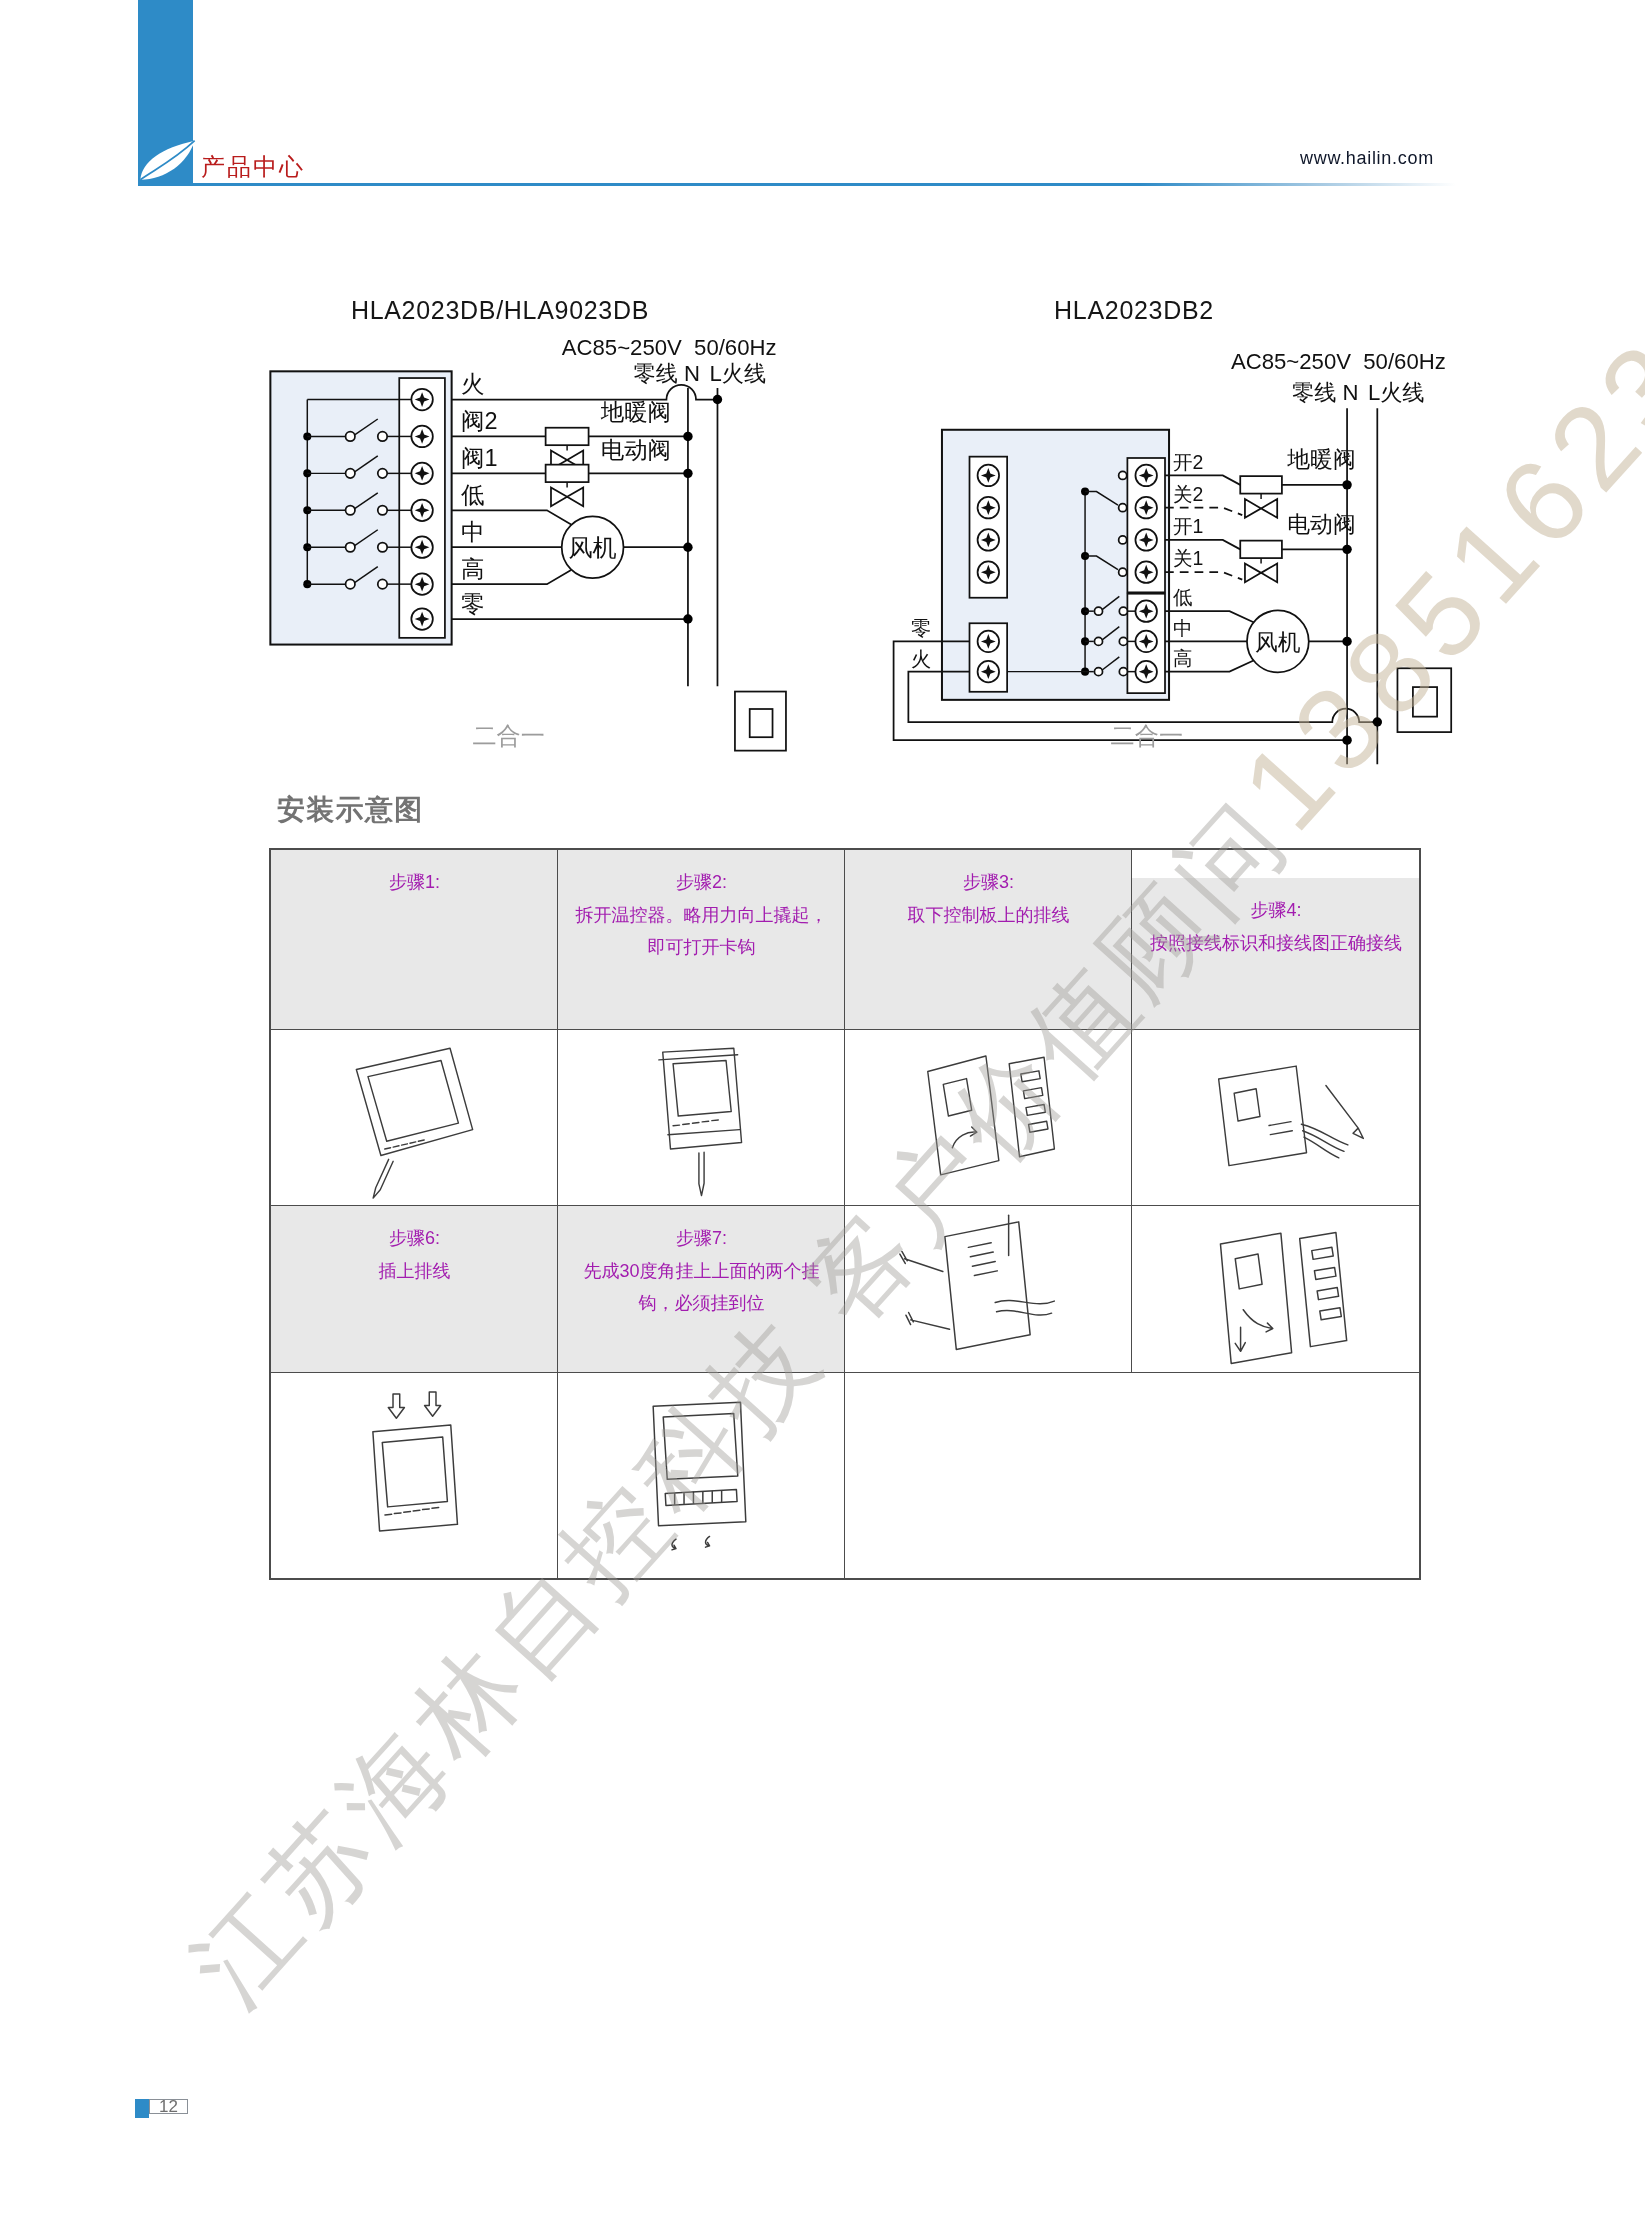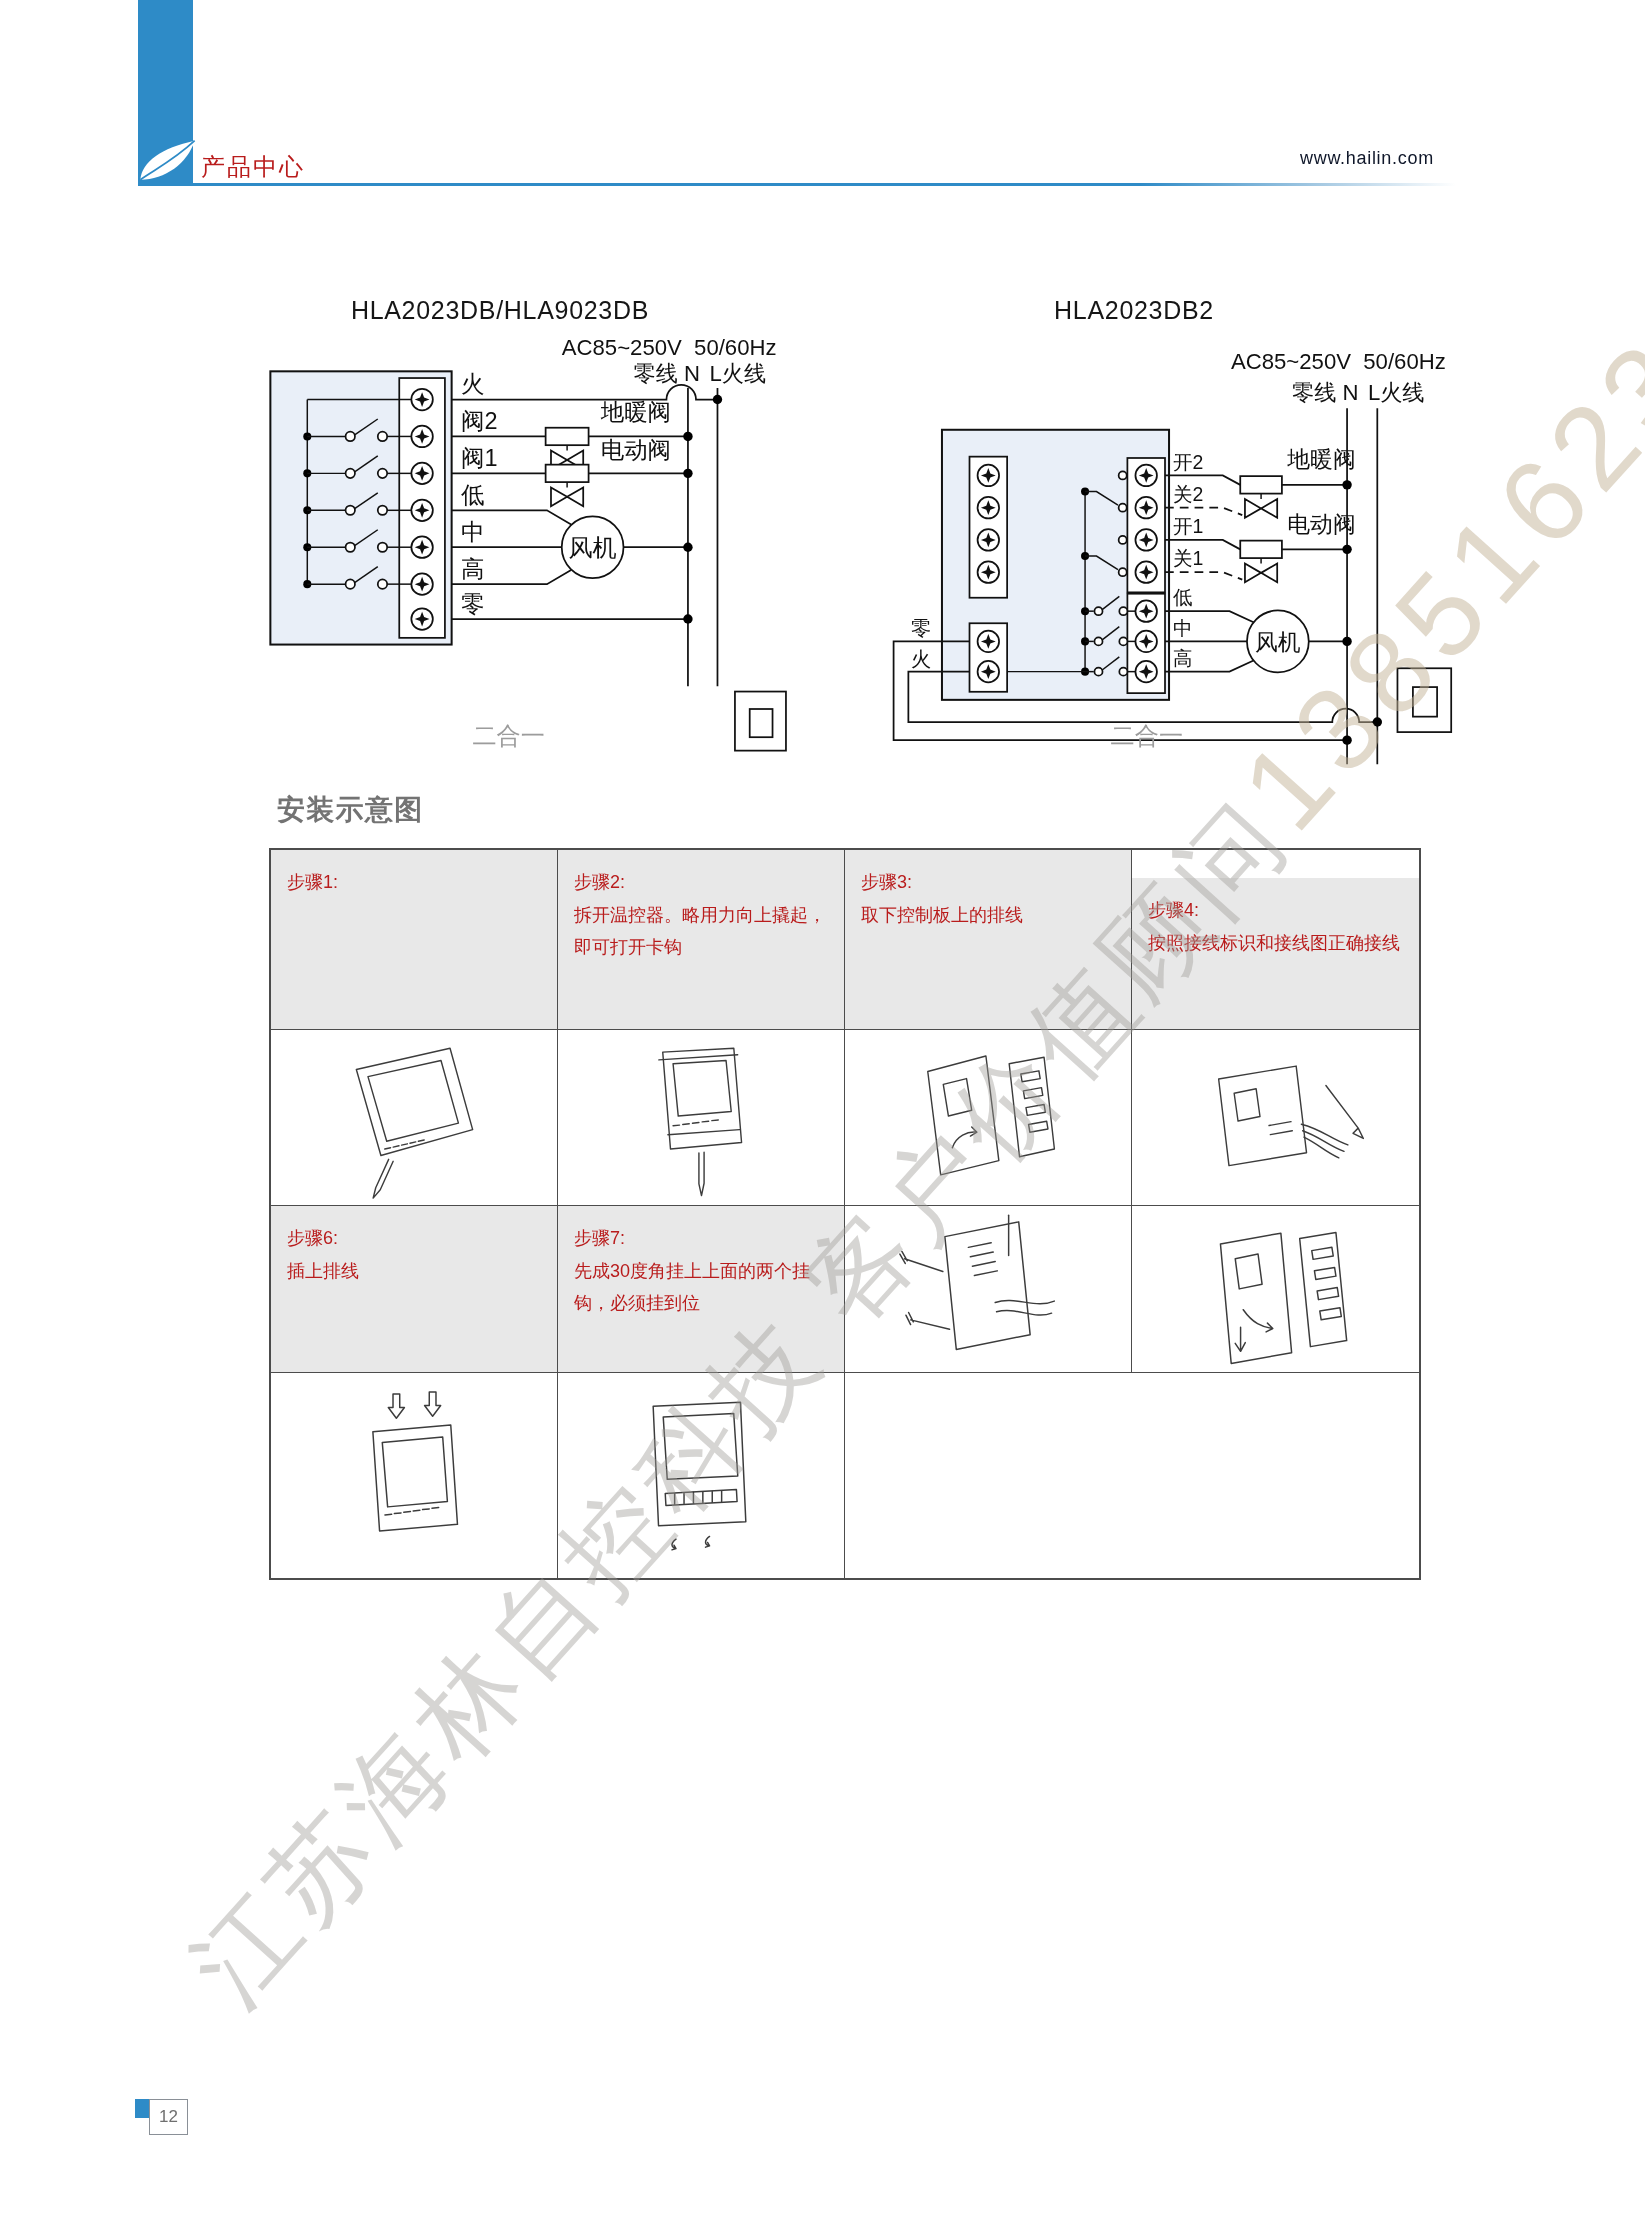--- a/index.html
+++ b/index.html
@@ -35,34 +35,34 @@
   
   .install-title{left:277px;top:791px;font-size:28px;font-weight:bold;color:#737373;letter-spacing:1.3px;}
   .itable{
     left:269px;top:848px;width:1152px;
     display:grid;grid-template-columns:repeat(4,1fr);grid-template-rows:180px 176px 167px 205px;
     border:2px solid #4c4c4c;box-sizing:border-box;background:#fff;
   }
   .tcell,.icell{border-right:1.3px solid #4c4c4c;border-bottom:1.3px solid #4c4c4c;box-sizing:border-box;}
   .tcell:nth-child(4n),.icell:nth-child(4n){border-right:none;margin-top:28px;}
   .itable > div:nth-child(n+13){border-bottom:none;}
-  .tcell{background:#e8e8e8;padding:16px 15px 0 16px;font-size:18px;line-height:32px;color:#b91c1c;}
+  .tcell{background:#e8e8e8;padding:16px 15px 0 16px;font-size:18px;line-height:32px;color:#a21caf;text-align:center;}
   .step-label{margin-bottom:1.3px;}
   .icell{background:#fff;display:flex;align-items:center;justify-content:center;}
   .sketch{stroke:#3c3c3c;stroke-width:2.2;fill:none;stroke-linejoin:round;stroke-linecap:round;}
   
   .watermark{
     left:158px;top:1938px;transform:rotate(-48deg);transform-origin:0 0;
     white-space:nowrap;pointer-events:none;z-index:40;
   }
   .wm-co{font-size:102px;color:rgba(158,154,150,0.42);letter-spacing:8px;}
   .wm-ph{font-size:118px;color:rgba(196,180,152,0.50);letter-spacing:10.7px;}
   
   .pageno-sq{left:135px;top:2099px;width:14px;height:19px;background:#2E8BC7;}
-  .pageno-box{left:149px;top:2099px;width:39px;height:36px;border:1.3px solid #8a9097;box-sizing:border-box;
+  .pageno-box{left:149px;top:2099px;width:39px;height:15px;border:1.3px solid #8a9097;box-sizing:border-box;
     display:flex;align-items:center;justify-content:center;font-size:17px;color:#6f6f6f;background:#fff;}
 </style>
 </head>
 <body>
 
 <div class="page">
 
   <svg width="0" height="0" style="position:absolute">
     <defs>
       <g id="screw">

